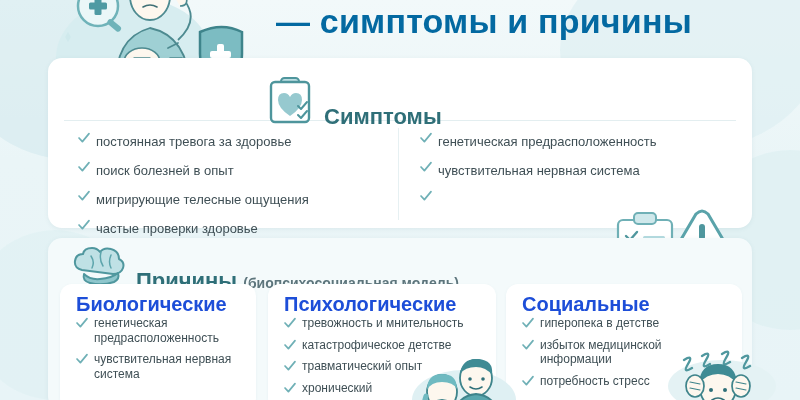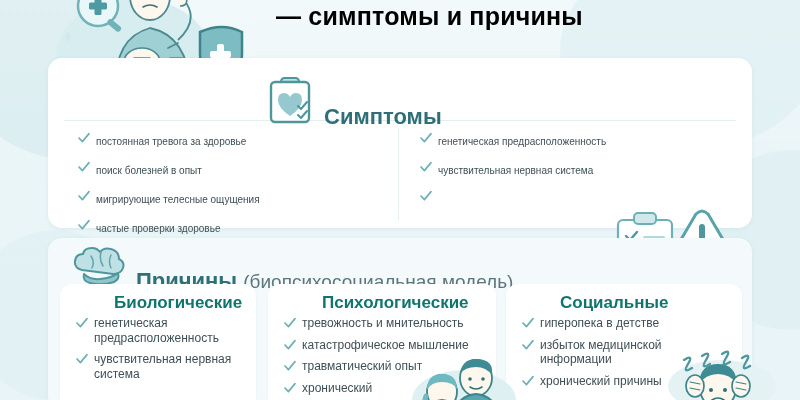--- a/index.html
+++ b/index.html
@@ -28,32 +28,32 @@
   .subcard{position:absolute;background:#ffffff;border-radius:12px;top:284px;height:126px;
            box-shadow:0 1px 3px rgba(90,140,150,.08);}
   .subcard.c1{left:60px;width:196px;}
   .subcard.c2{left:268px;width:228px;}
   .subcard.c3{left:506px;width:236px;}
 
   .hrule{position:absolute;left:64px;top:120px;width:672px;height:1px;background:#e3eef0;}
   .vrule{position:absolute;left:398px;top:128px;width:1px;height:92px;background:#e6f0f2;}
 
   
-  .title{position:absolute;left:276px;top:2px;font-size:25px;font-weight:700;
-         color:#000000;letter-spacing:.2px;white-space:nowrap;}
+  .title{position:absolute;left:276px;top:2px;font-size:34px;font-weight:700;
+         color:#0369a1;letter-spacing:.2px;white-space:nowrap;}
   .sec-head{position:absolute;font-size:22px;font-weight:700;color:#2f6f78;white-space:nowrap;margin-top:20px;}
   .sym-head{left:324px;top:84px;}
   .cause-head{left:136px;top:248px;}
-  .cause-sub{font-size:19px;font-weight:400;color:#5d757c;}
-  .col-head{position:absolute;font-size:17px;font-weight:700;color:#0f766e;white-space:nowrap;margin-left:38px;}
+  .cause-sub{font-size:14px;font-weight:700;color:#5d757c;}
+  .col-head{position:absolute;font-size:20px;font-weight:700;color:#1d4ed8;white-space:nowrap;}
 
   ul.list{list-style:none;margin:0;padding:0;position:absolute;}
   ul.list li{position:relative;padding-left:18px;color:#3f4f55;}
   ul.list li .chk{position:absolute;left:0;top:1px;width:12px;height:12px;}
-  .sym-list{font-size:10px;line-height:21px;}
+  .sym-list{font-size:13px;line-height:21px;}
   .sym-list li{margin-bottom:8px;}
   .list-sym-l{left:78px;top:131px;width:310px;}
   .list-sym-r{left:420px;top:131px;width:300px;}
   .sub-list{font-size:12px;line-height:14.5px;}
   .sub-list li{margin-bottom:7px;}
   .list-bio{left:76px;top:316px;width:172px;}
   .list-psy{left:284px;top:316px;width:208px;}
   .list-soc{left:522px;top:316px;width:212px;}
 
   svg{display:block;overflow:visible;}
@@ -260,21 +260,21 @@
           </svg>
       </span>
       <span>тревожность и мнительность</span>
     </li>
     <li>
       <span class="chk">
         <svg width="12" height="12" viewBox="0 0 12 12">
             <path d="M1 6l3.4 3.6L11 1.6" fill="none" stroke="#6fb0b6" stroke-width="1.7" stroke-linecap="round" stroke-linejoin="round"></path>
           </svg>
       </span>
-      <span>катастрофическое мышление</span>
+      <span>катастрофическое детстве</span>
     </li>
     <li>
       <span class="chk">
         <svg width="12" height="12" viewBox="0 0 12 12">
             <path d="M1 6l3.4 3.6L11 1.6" fill="none" stroke="#6fb0b6" stroke-width="1.7" stroke-linecap="round" stroke-linejoin="round"></path>
           </svg>
       </span>
       <span>травматический опыт</span>
     </li>
     <li>
@@ -303,21 +303,21 @@
           </svg>
       </span>
       <span>избыток медицинской информации</span>
     </li>
     <li>
       <span class="chk">
         <svg width="12" height="12" viewBox="0 0 12 12">
             <path d="M1 6l3.4 3.6L11 1.6" fill="none" stroke="#6fb0b6" stroke-width="1.7" stroke-linecap="round" stroke-linejoin="round"></path>
           </svg>
       </span>
-      <span>хронический причины</span>
+      <span>потребность стресс</span>
     </li>
   </ul>
 
   <div class="ill" style="left:404px;top:356px;">
     <svg width="120" height="60" viewBox="0 0 120 60">
       <ellipse cx="60" cy="44" rx="52" ry="30" fill="#dff0f3"></ellipse>
       <g>
         <ellipse cx="72" cy="22" rx="16" ry="18" fill="#fdf7ee" stroke="#3e848b" stroke-width="1.8"></ellipse>
         <path d="M56 18 q2 -16 18 -15 q16 1 14 16 q-6 -8 -16 -8 q-11 0 -16 7Z" fill="#3f8b94"></path>
         <circle cx="66" cy="23" r="1.8" fill="#2f6f78"></circle>

